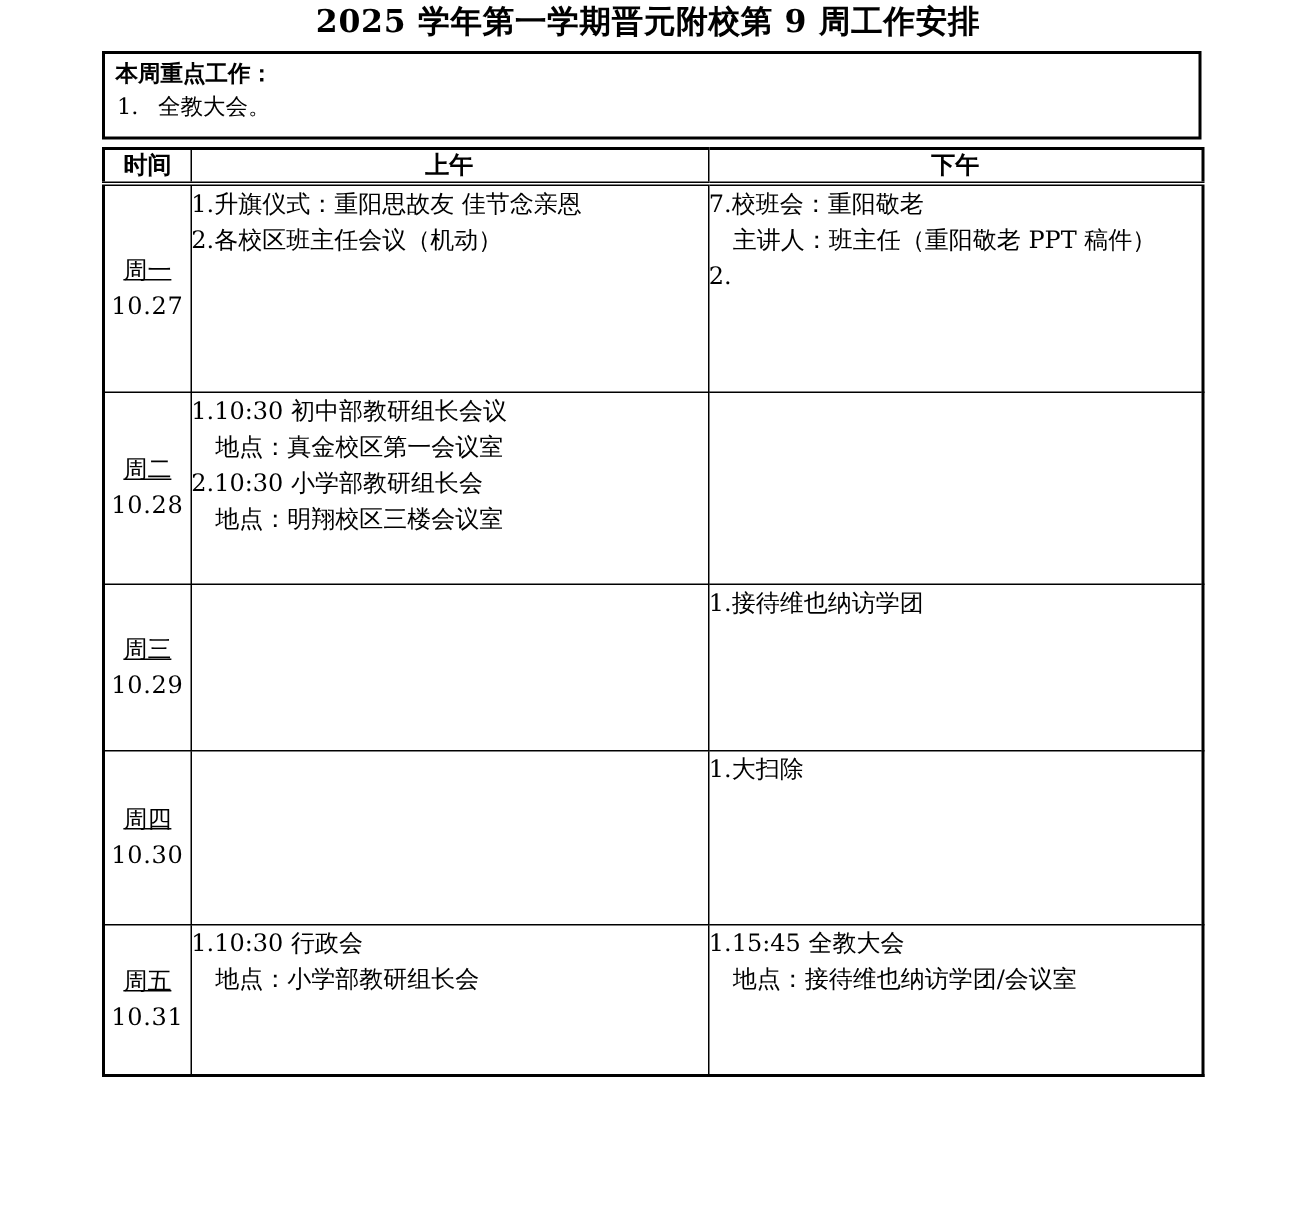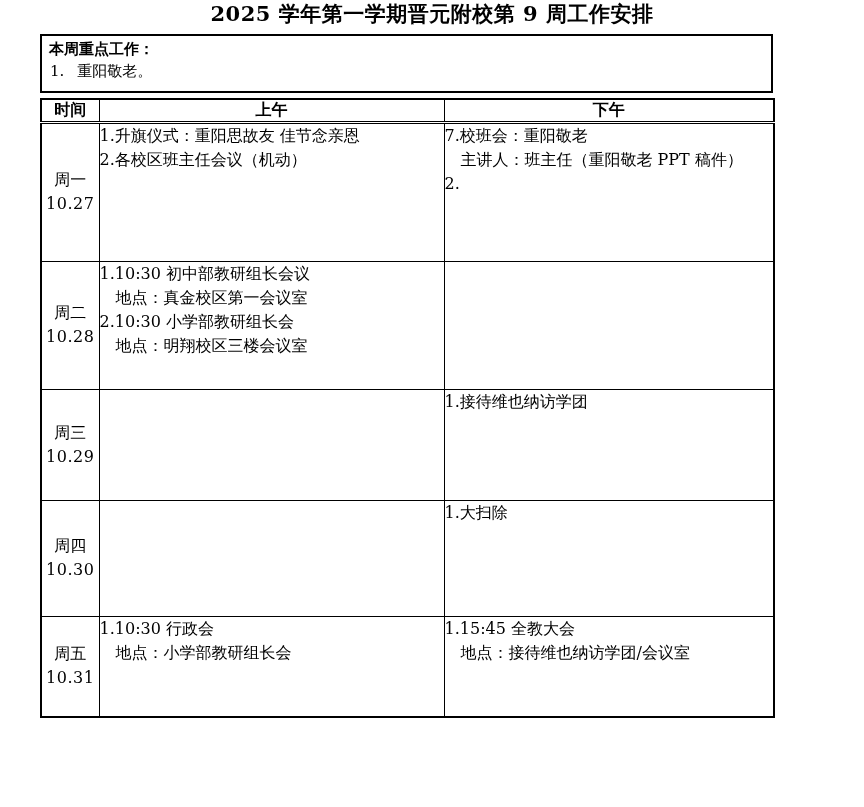--- a/index.html
+++ b/index.html
@@ -19,21 +19,21 @@
     line-height: 28px;
     letter-spacing: 0.5px;
   }
   .doc-subtitle {
     text-align: center;
     font-size: 14px;
     font-weight: bold;
     line-height: 19px;
   }
 
-  .content { margin-left: 40px; width: 733px; }
+  .content { margin-left: 68px; width: 733px; }
 
   .highlight-box {
     margin-top: 6px;
     border: 2px solid #000;
     height: 59px;
     padding: 3px 7px;
   }
   .hl-heading {
     font-size: 15px;
     font-weight: bold;
@@ -66,21 +66,21 @@
     height: 23px;
     line-height: 20px;
     text-align: center;
     vertical-align: middle;
   }
   td.time-cell {
     text-align: center;
     vertical-align: middle;
     font-size: 16px;
   }
-  .day-label  { line-height: 24px; }
+  .day-label  { line-height: 24px; text-decoration: underline; }
   .date-label { line-height: 24px; letter-spacing: 0.5px; }
   td.content-cell {
     vertical-align: top;
     padding: 4px 7px 2px 7px;
     font-size: 16px;
   }
   .line { line-height: 24px; white-space: pre-wrap; }
   .line.indent { padding-left: 16px; }
 
   tr.row-mon { height: 139px; }
@@ -95,21 +95,21 @@
 <div class="page">
 
   <div class="doc-title">2025 学年第一学期晋元附校第 9 周工作安排</div>
 
   <div class="content">
 
     <div class="highlight-box">
       <div class="hl-heading">本周重点工作：</div>
       <div class="hl-item">
         <span>1.</span>
-        <span>重阳敬老。</span>
+        <span>全教大会。</span>
       </div>
     </div>
 
     <table class="schedule">
       <colgroup>
         <col style="width:58px">
         <col style="width:345px">
         <col style="width:330px">
       </colgroup>
       <thead>

